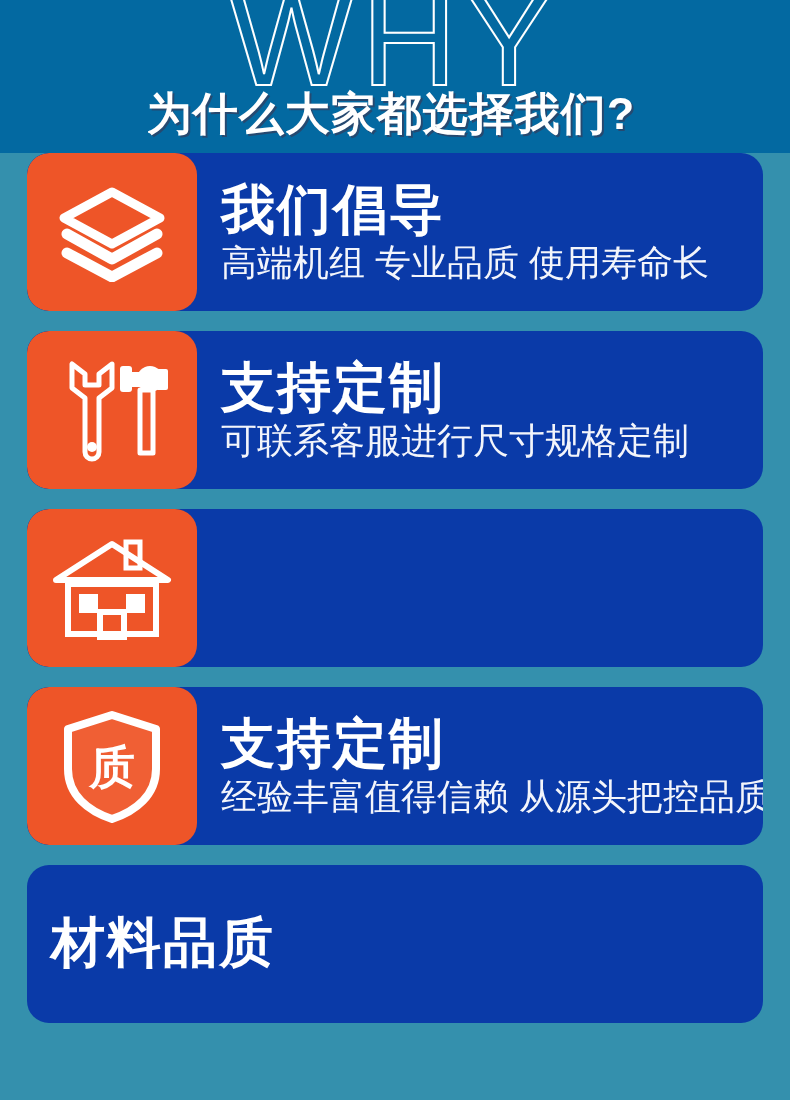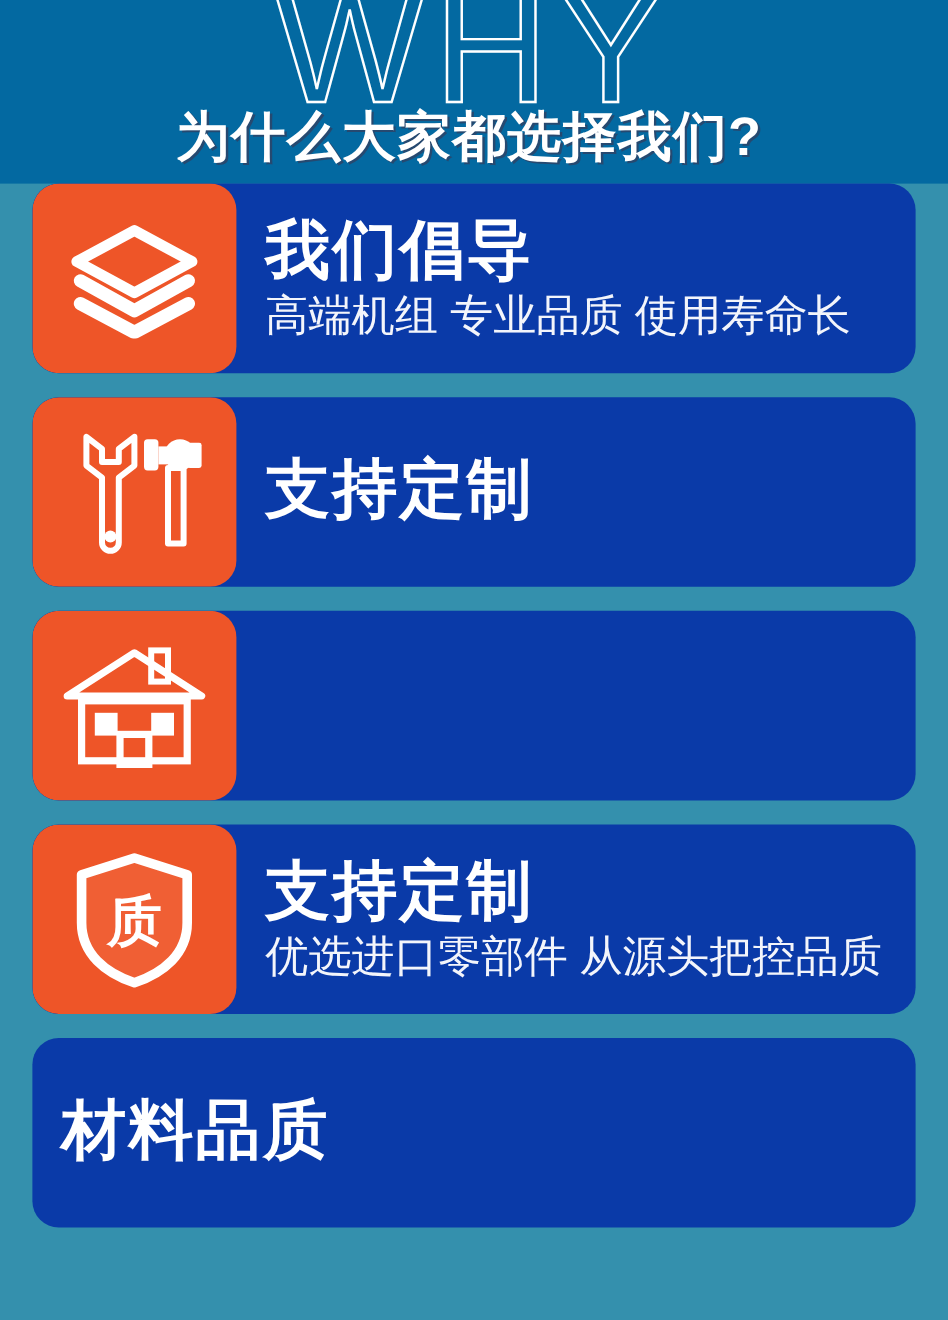--- a/index.html
+++ b/index.html
@@ -156,20 +156,21 @@
           <rect x="80" y="20" width="14" height="15" fill="#ffffff"></rect>
           <circle cx="98" cy="27" r="13" fill="#ffffff"></circle>
           <rect x="104" y="17" width="12" height="21" rx="2" fill="#ffffff"></rect>
 
           <path d="M88 38 L88 101 L101 101 L101 38 Z" fill="none" stroke="#ffffff" stroke-width="5" stroke-linejoin="round"></path>
         </svg>
       </span>
     </div>
     <div class="card-text">
       <div class="card-title">支持定制</div>
+      <div class="card-sub">可联系客服进行尺寸规格定制</div>
     </div>
   </div>
 
   <div class="card">
     <div class="icon-tile">
       <span>
         <svg width="120" height="104" viewBox="0 0 120 104">
 
           <rect x="74" y="6" width="14" height="26" fill="none" stroke="#ffffff" stroke-width="5"></rect>
 
@@ -190,21 +191,21 @@
     <div class="icon-tile">
       <span>
         <svg width="104" height="118" viewBox="0 0 104 118">
           <path d="M52 8 L96 22 L96 62 C96 88 76 104 52 112 C28 104 8 88 8 62 L8 22 Z" fill="#f05f34" stroke="#ffffff" stroke-width="8" stroke-linejoin="round"></path>
           <text class="shield-char" x="52" y="76" text-anchor="middle">质</text>
         </svg>
       </span>
     </div>
     <div class="card-text">
       <div class="card-title">支持定制</div>
-      <div class="card-sub">优选进口零部件 从源头把控品质</div>
+      <div class="card-sub">经验丰富值得信赖 从源头把控品质</div>
     </div>
   </div>
 
   <div class="card">
     <div class="card-text">
       <div class="card-title">材料品质</div>
     </div>
   </div>
 
 </div>

